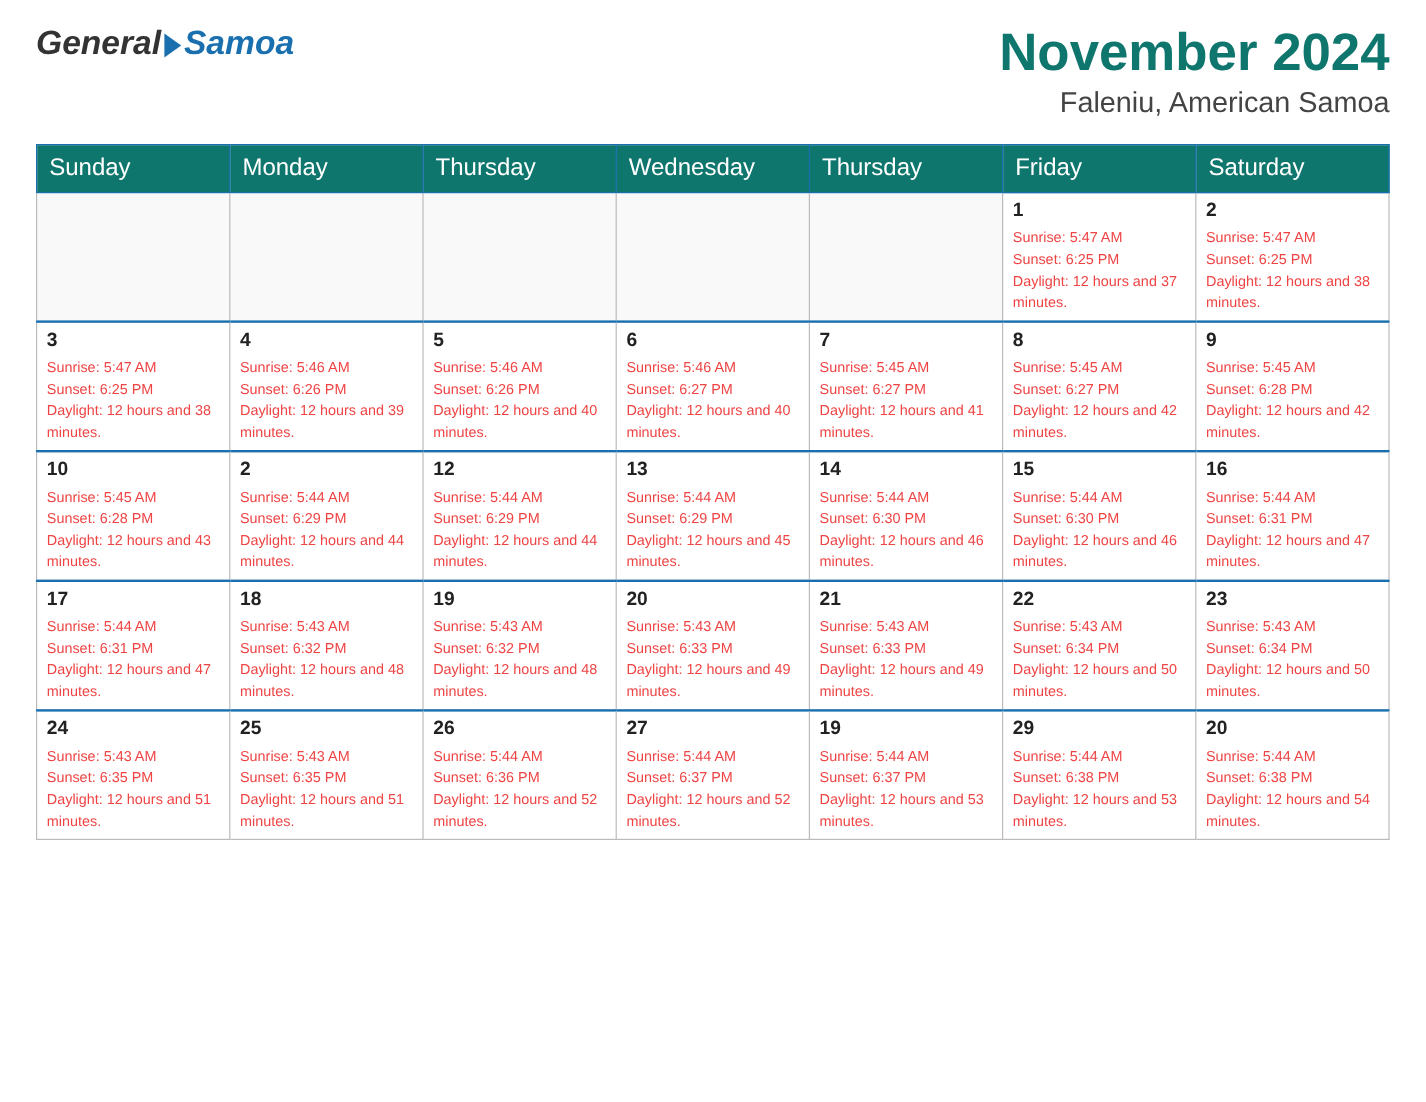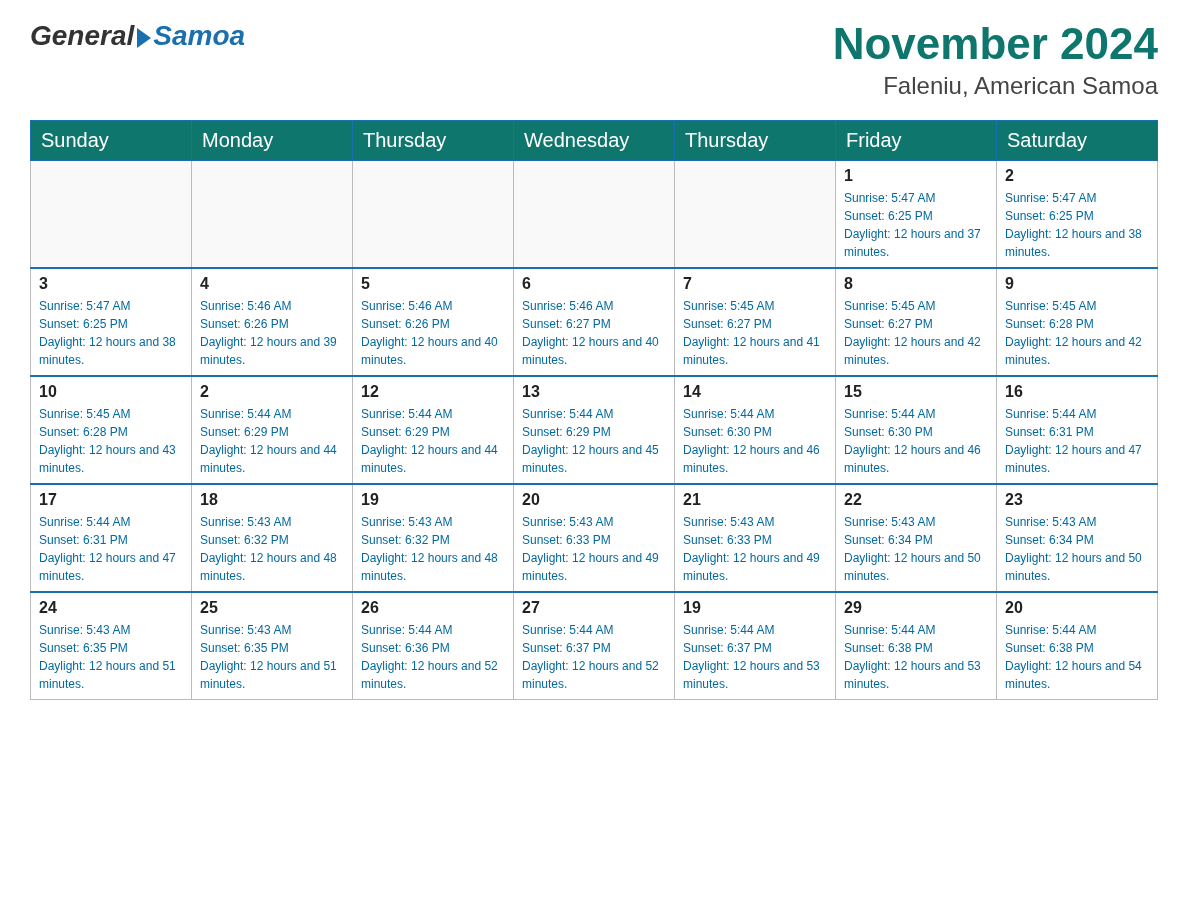--- a/index.html
+++ b/index.html
@@ -82,21 +82,21 @@
     }
     .day-number {
       font-size: 16px;
       font-weight: bold;
       color: #222;
       display: block;
       margin-bottom: 4px;
     }
     .day-info {
       font-size: 12px;
-      color: #0369a1;
+      color: #ef4444;
       line-height: 1.5;
     }
     .empty-cell {
       background: #f9f9f9;
     }
     .row-divider td {
       border-top: 2px solid #1a6faf;
     }
   </style>
 </head>

